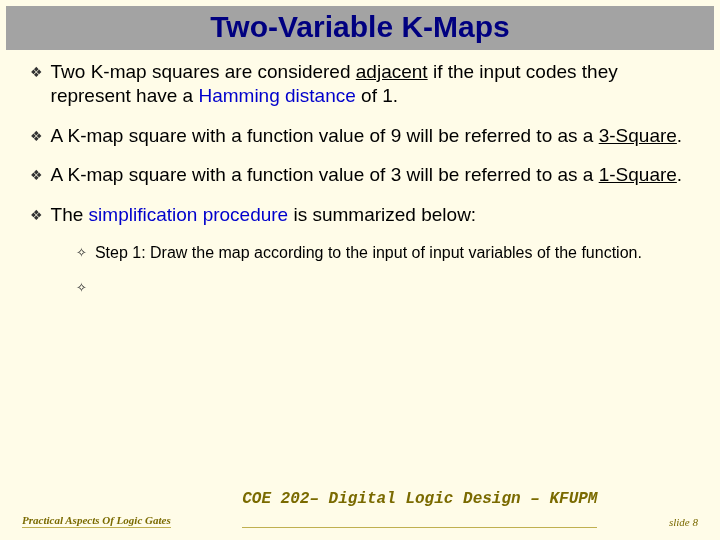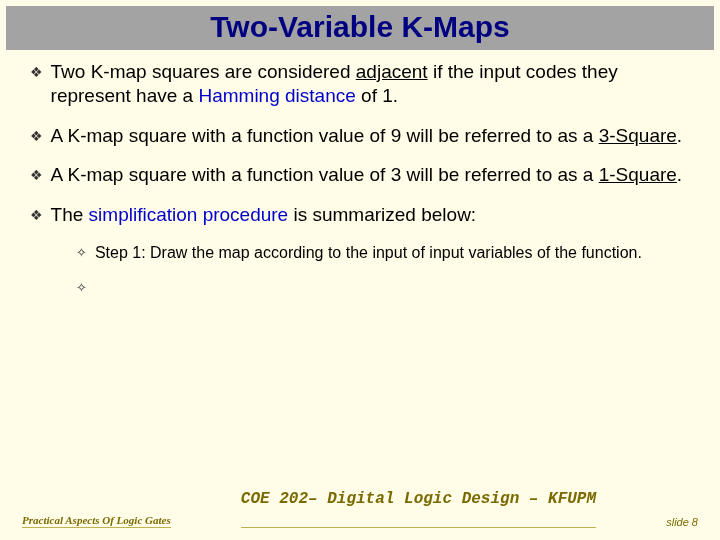--- a/index.html
+++ b/index.html
@@ -85,21 +85,21 @@
   .footer-center {
     font-family: Liberation Mono, monospace;
     font-style: italic;
     font-weight: bold;
     font-size: 16px;
     color: #7a6a00;
     border-bottom: 1px solid #c0b050;
     padding-bottom: 19px;
   }
   .footer-right {
-    font-family: Liberation Sans, sans-serif;
+    font-family: Liberation Serif, serif;
     font-style: italic;
     font-size: 11px;
     color: #7a6a00;
   }
 </style>
 </head>
 <body>
 
 <div class="title-bar">
   <span class="title-text">Two-Variable K-Maps</span>

